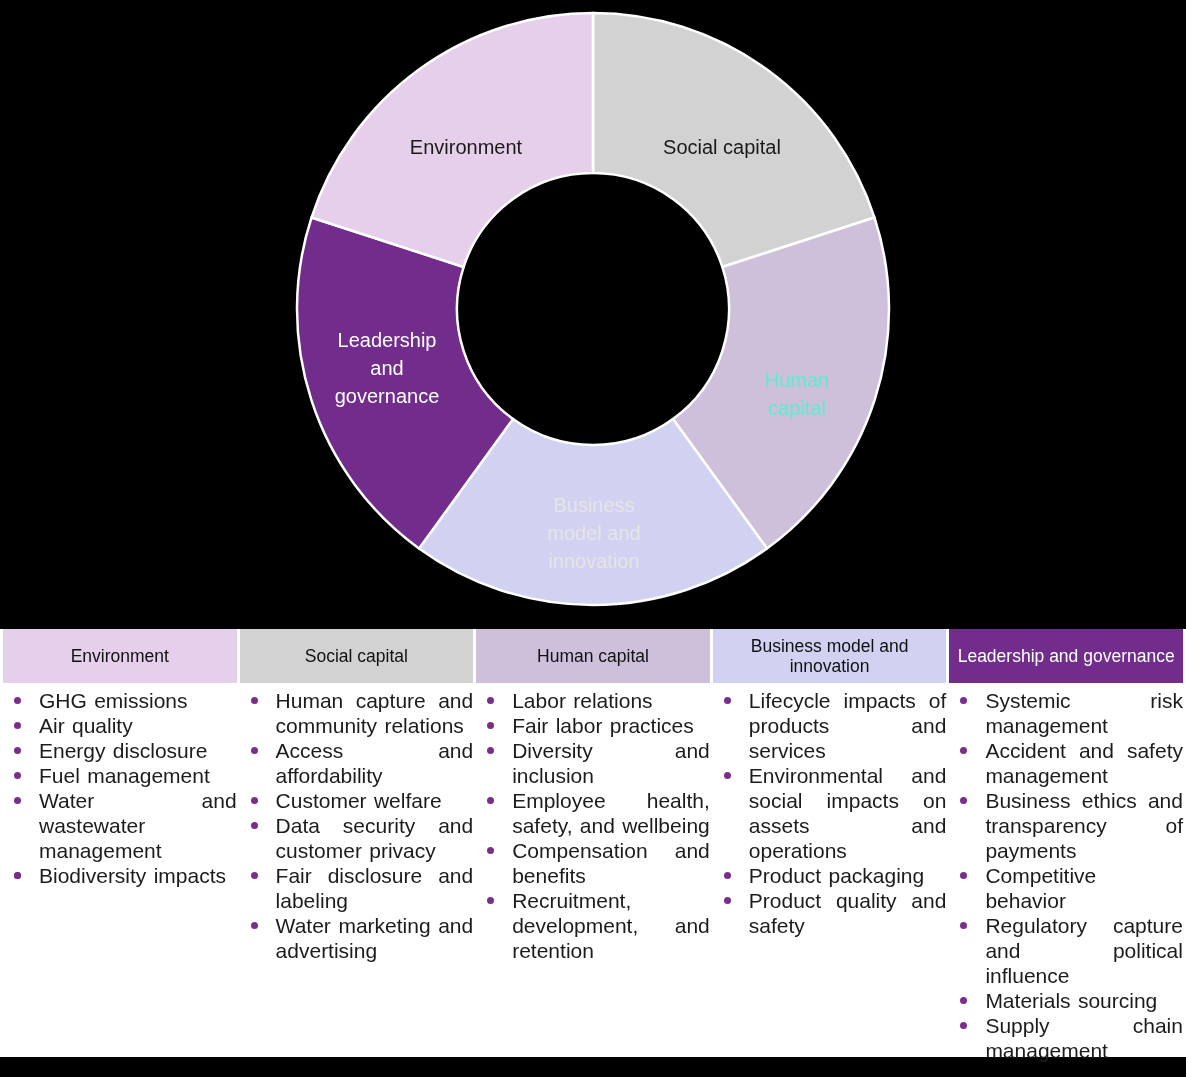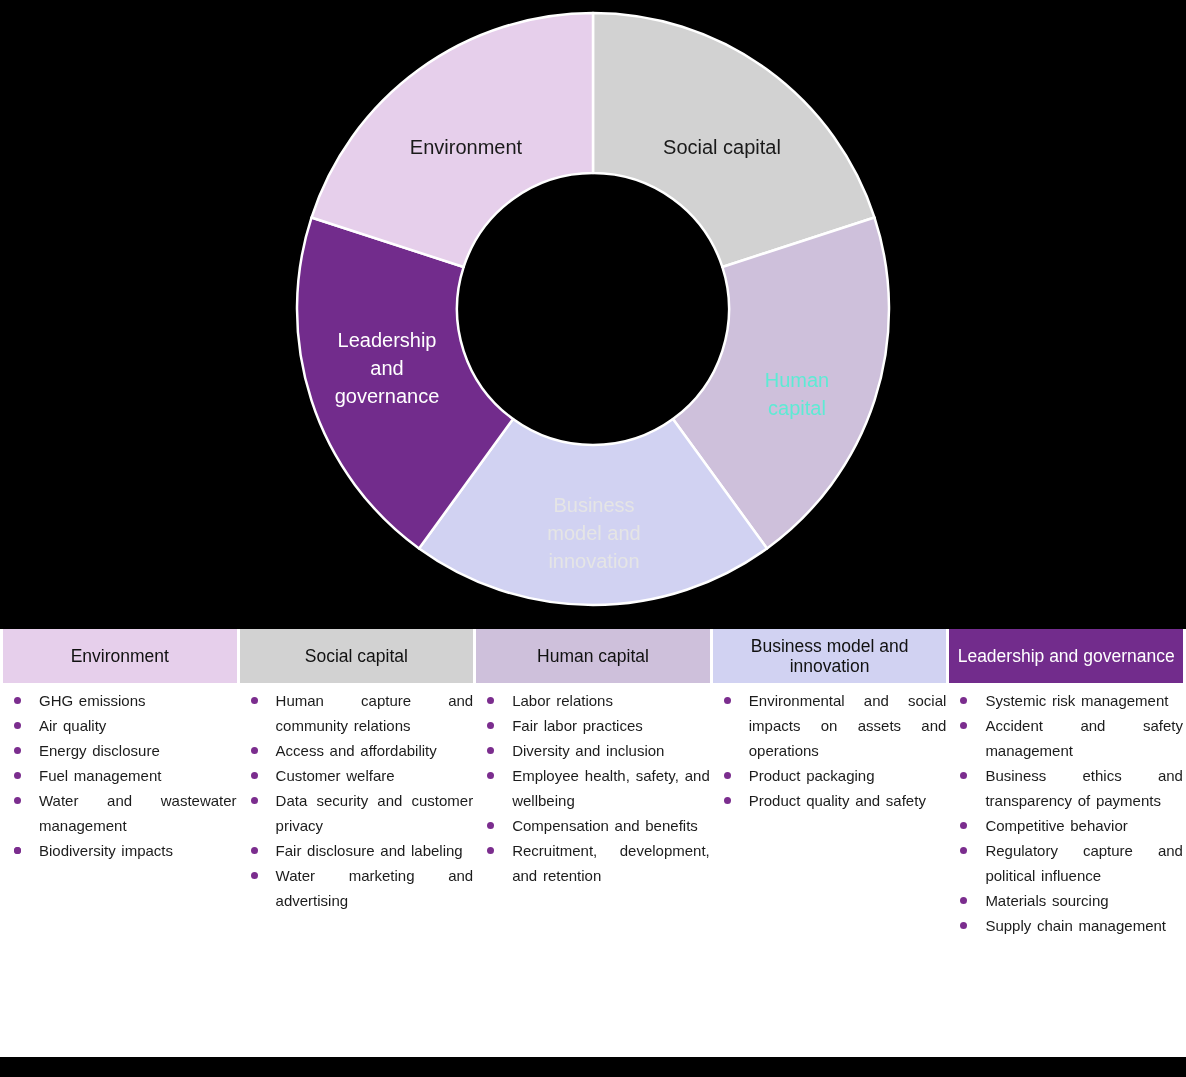--- a/index.html
+++ b/index.html
@@ -27,21 +27,21 @@
     text-align:center; font-size:17.5px; line-height:20px; color:#111;
   }
   .body-row {
     display:flex; gap:3px; padding:5px 3px 0 3px; box-sizing:border-box;
     background:#ffffff; height:374px;
   }
   .body-col { flex:1 1 0; min-width:0; }
   .body-col ul { margin:0; padding:0; list-style:none; }
   .body-col li {
     position:relative; padding-left:36px; margin:0;
-    font-size:15px; line-height:25px; color:#1c1c1c;
+    font-size:21px; line-height:25px; color:#1c1c1c;
     text-align:justify; word-spacing:1.5px;
   }
   .body-col li .dot {
     position:absolute; left:11px; top:9px; width:7px; height:7px;
     border-radius:50%;
   }
 </style>
 </head>
 <body>
 
@@ -104,20 +104,21 @@
             <li><span class="dot" style="background: rgb(123, 45, 142);"></span><span>Labor relations</span></li>
             <li><span class="dot" style="background: rgb(123, 45, 142);"></span><span>Fair labor practices</span></li>
             <li><span class="dot" style="background: rgb(123, 45, 142);"></span><span>Diversity and inclusion</span></li>
             <li><span class="dot" style="background: rgb(123, 45, 142);"></span><span>Employee health, safety, and wellbeing</span></li>
             <li><span class="dot" style="background: rgb(123, 45, 142);"></span><span>Compensation and benefits</span></li>
             <li><span class="dot" style="background: rgb(123, 45, 142);"></span><span>Recruitment, development, and retention</span></li>
           </ul>
         </div>
         <div class="body-col">
           <ul>
+            <li><span class="dot" style="background: rgb(123, 45, 142);"></span><span>Lifecycle impacts of products and services</span></li>
             <li><span class="dot" style="background: rgb(123, 45, 142);"></span><span>Environmental and social impacts on assets and operations</span></li>
             <li><span class="dot" style="background: rgb(123, 45, 142);"></span><span>Product packaging</span></li>
             <li><span class="dot" style="background: rgb(123, 45, 142);"></span><span>Product quality and safety</span></li>
           </ul>
         </div>
         <div class="body-col">
           <ul>
             <li><span class="dot" style="background: rgb(123, 45, 142);"></span><span>Systemic risk management</span></li>
             <li><span class="dot" style="background: rgb(123, 45, 142);"></span><span>Accident and safety management</span></li>
             <li><span class="dot" style="background: rgb(123, 45, 142);"></span><span>Business ethics and transparency of payments</span></li>

